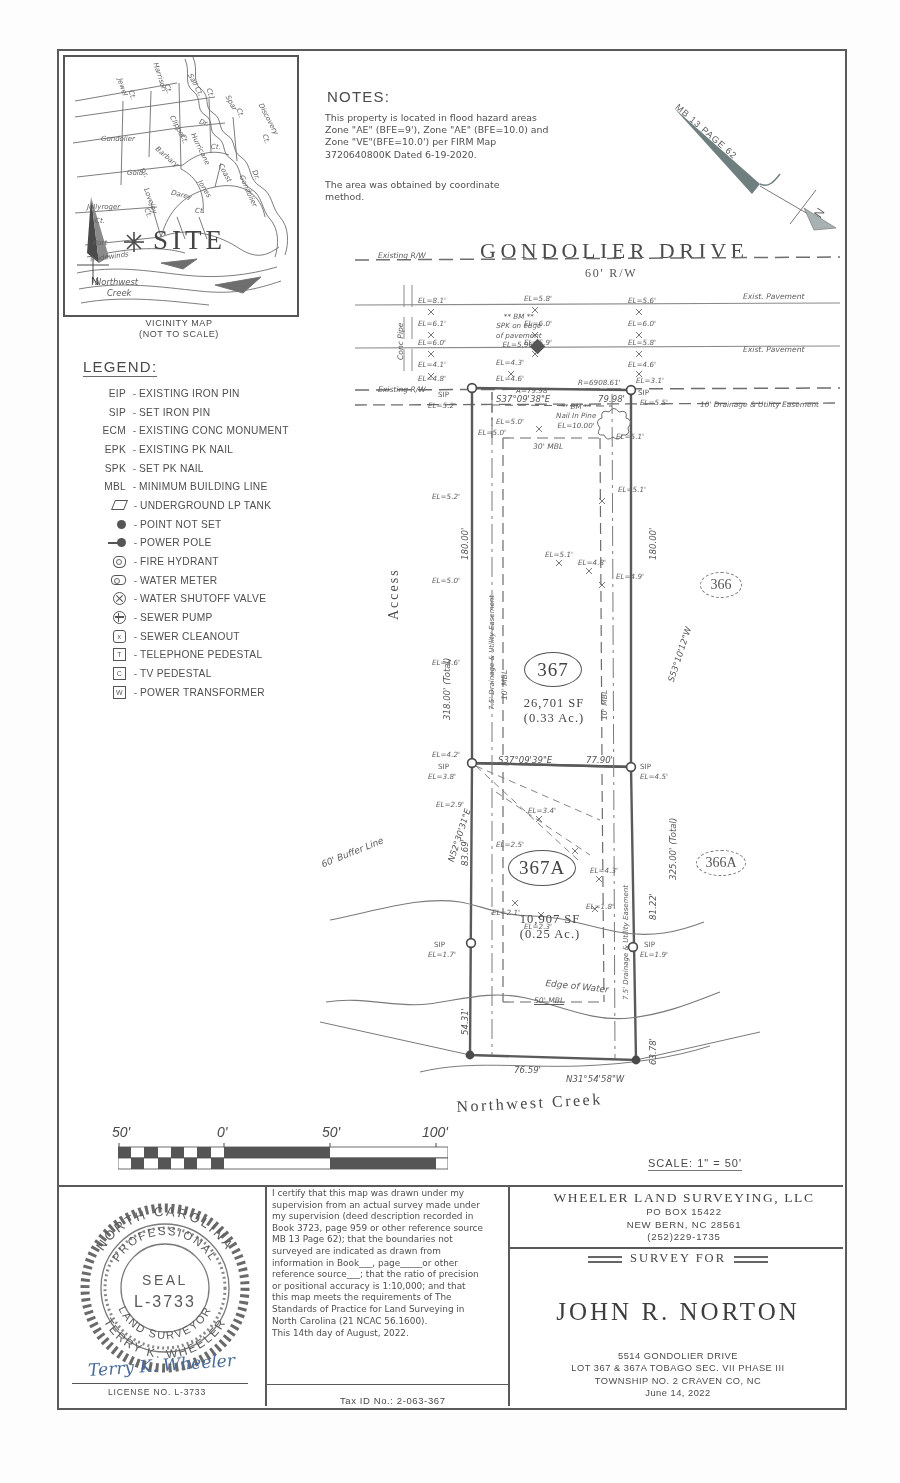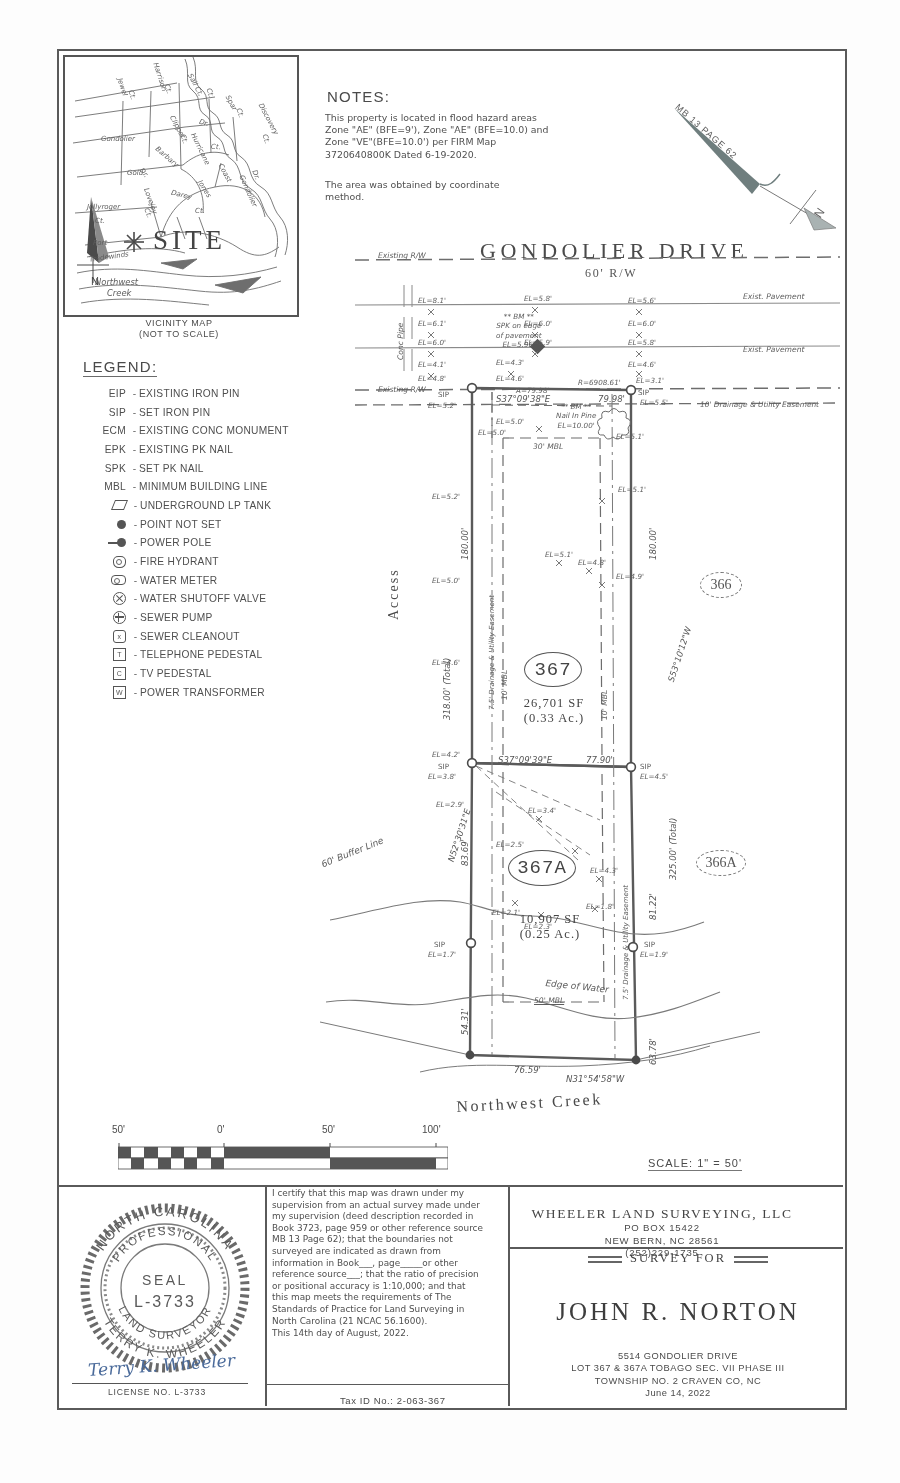--- a/index.html
+++ b/index.html
@@ -53,39 +53,39 @@
   .sym-hex{width:11px;height:11px;border:1.2px solid #555;border-radius:3px;display:flex;align-items:center;justify-content:center;font-size:7px;color:#555;}
   .sym-box{width:11px;height:11px;border:1.2px solid #555;display:flex;align-items:center;justify-content:center;font-size:7px;color:#555;font-family:"Liberation Sans",sans-serif;}
 
   
   .draw{position:absolute;left:300px;top:60px;width:540px;height:1050px;}
 
   .el{position:absolute;font-family:"DejaVu Sans",sans-serif;font-style:italic;font-size:7.2px;color:#5d5d5d;white-space:nowrap;}
   .bear{position:absolute;font-family:"DejaVu Sans",sans-serif;font-style:italic;font-size:8.6px;color:#555;white-space:nowrap;}
   .small{position:absolute;font-family:"DejaVu Sans",sans-serif;font-style:italic;font-size:7.6px;color:#5d5d5d;white-space:nowrap;}
 
-  .lotnum{position:absolute;border:1.8px solid #555;border-radius:50%;display:flex;align-items:center;justify-content:center;font-family:Liberation Mono, monospace;color:#444;background:#fff;text-align:center;}
+  .lotnum{position:absolute;border:1.8px solid #555;border-radius:50%;display:flex;align-items:center;justify-content:center;font-family:Liberation Serif, serif;color:#444;background:#fff;text-align:center;}
   .lotnumD{position:absolute;border:1.6px dashed #777;border-radius:50%;display:flex;align-items:center;justify-content:center;font-family:"Liberation Serif",serif;color:#555;background:#fff;}
   .area{position:absolute;font-family:"Liberation Serif",serif;font-size:12.5px;color:#444;text-align:center;line-height:15px;letter-spacing:1px;}
 
   .accessTxt{position:absolute;font-family:"Liberation Serif",serif;font-size:14px;letter-spacing:2px;color:#4a4a4a;}
   .creekTxt{position:absolute;font-family:"Liberation Serif",serif;font-size:16px;letter-spacing:2.5px;color:#4a4a4a;}
 
   
   .scaleWrap{position:absolute;left:118px;top:1143px;width:330px;height:28px;}
   .scaleTicks{position:absolute;left:100px;top:1124px;width:360px;height:16px;}
-  .scaleTick{position:absolute;font-size:10px;color:#4a4a4a;}
+  .scaleTick{position:absolute;font-size:14px;color:#4a4a4a;font-style:italic;}
   .scaleNote{position:absolute;left:648px;top:1157px;font-size:11px;letter-spacing:1px;color:#4a4a4a;border-bottom:1px solid #777;padding-bottom:1px;}
 
   
   .botRule{position:absolute;left:57px;top:1185px;width:786px;height:0;border-top:2px solid #5a5a5a;}
   .vline{position:absolute;background:#5a5a5a;width:2px;}
   .certBox{position:absolute;left:272px;top:1188px;width:212px;font-size:8.9px;line-height:11.6px;color:#4f4f4f;font-family:"DejaVu Sans",sans-serif;}
   .taxid{position:absolute;left:340px;top:1395px;font-size:9.5px;letter-spacing:.6px;color:#4a4a4a;}
-  .firmBox{position:absolute;left:502px;top:1190px;width:320px;text-align:center;margin-top:16px;}
+  .firmBox{position:absolute;left:524px;top:1190px;width:320px;text-align:center;}
   .firmName{font-family:"Liberation Serif",serif;font-size:13.5px;letter-spacing:1.6px;color:#444;}
   .firmLine{font-size:9.6px;letter-spacing:.8px;color:#4a4a4a;line-height:12.6px;}
   .surveyFor{position:absolute;left:518px;top:1251px;width:320px;text-align:center;font-family:"Liberation Serif",serif;font-size:12.5px;letter-spacing:2px;color:#444;}
   .ownerName{position:absolute;left:518px;top:1298px;width:320px;text-align:center;font-family:"Liberation Serif",serif;font-size:25px;letter-spacing:3px;color:#3d3d3d;}
   .addrBlk{position:absolute;left:518px;top:1350px;width:320px;text-align:center;font-size:9.3px;line-height:12.4px;letter-spacing:.5px;color:#4a4a4a;}
 
   
   .seal{position:absolute;left:74px;top:1197px;width:182px;height:182px;}
   .sigline{position:absolute;left:72px;top:1383px;width:176px;height:0;border-top:1.2px solid #555;}
   .sigtxt{position:absolute;left:88px;top:1355px;font-family:"DejaVu Serif",serif;font-style:italic;font-size:17px;color:#4a6a9a;transform:rotate(-4deg);}

